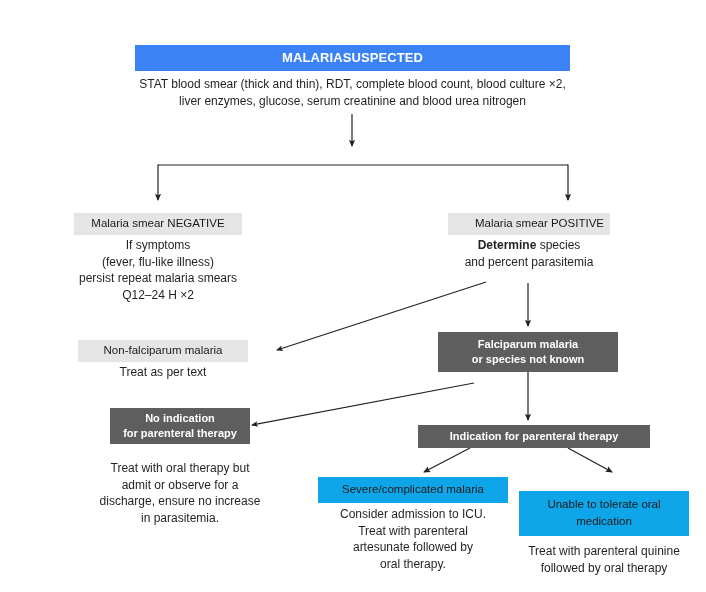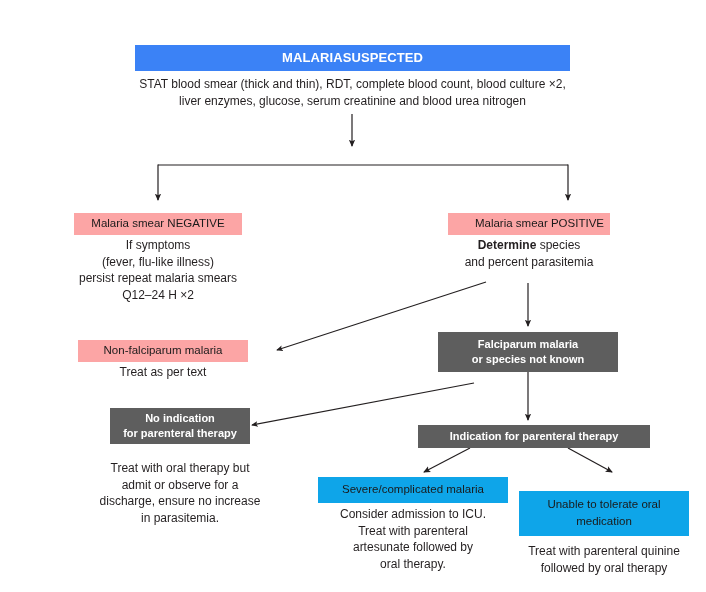--- a/index.html
+++ b/index.html
@@ -43,21 +43,21 @@
     background: #3b82f6;
     color: #ffffff;
     font-weight: bold;
     font-size: 13px;
     letter-spacing: 0.1px;
     line-height: 19px;
     padding: 3px 10px 4px 10px;
     text-align: center;
   }
   .hdr-gray {
-    background: #fca5a5;
+    background: #e5e5e5;
     color: #1a1a1a;
   }
   .hdr-lightgray {
     background: #0ea5e9;
     color: #1a1a1a;
   }
   .box-solid {
     background: #5e5e5e;
     color: #ffffff;
     font-size: 11px;

